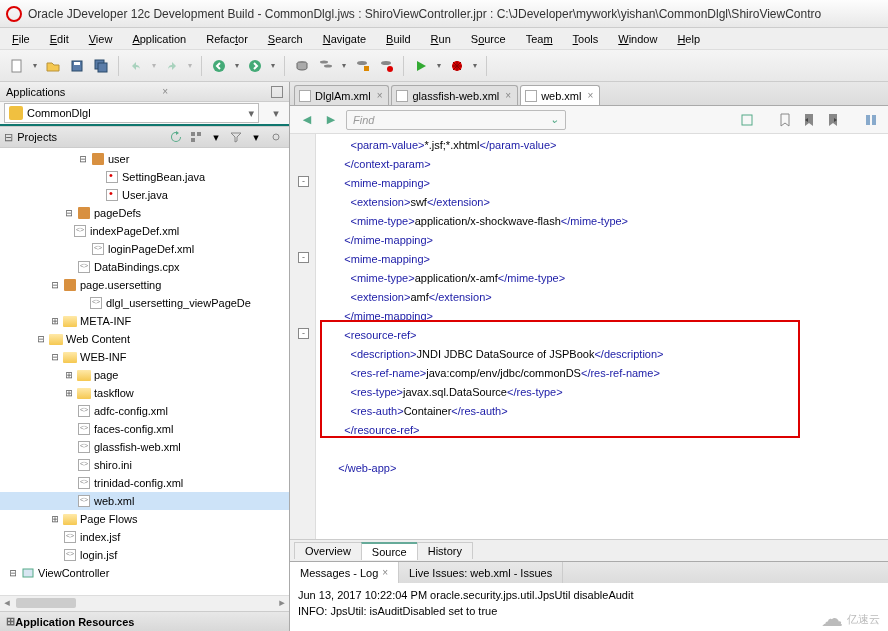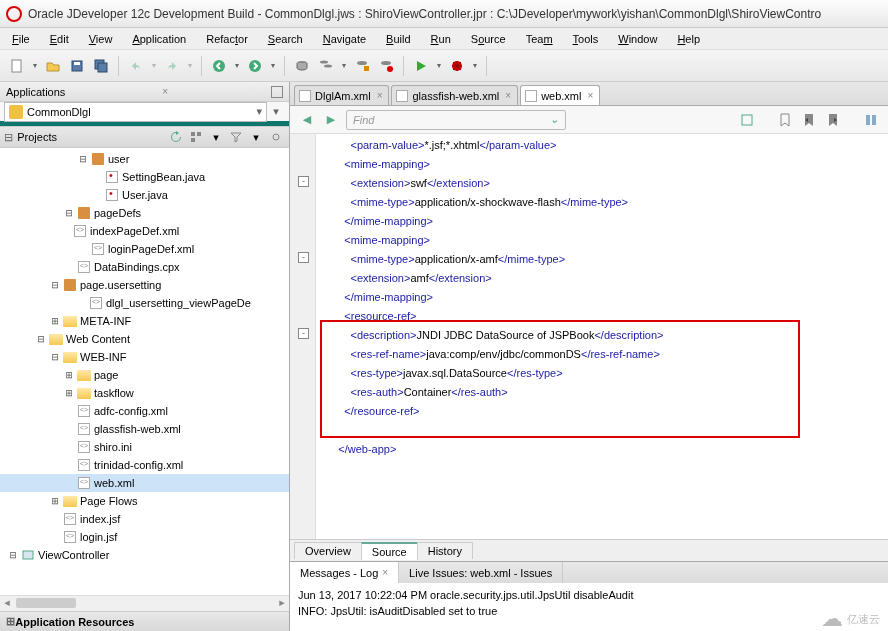--- a/index.html
+++ b/index.html
@@ -12,21 +12,21 @@
 .menubar span u { text-decoration: underline; }
 .toolbar { height: 32px; background: linear-gradient(#f5f5f5,#e8e8e8); display: flex; align-items: center; padding: 0 6px; border-bottom: 1px solid #ccc; gap: 2px; }
 .tb-btn { width: 22px; height: 22px; display: flex; align-items: center; justify-content: center; border-radius: 2px; }
 .tb-sep { width: 1px; height: 20px; background: #ccc; margin: 0 4px; }
 .tb-dd { width: 10px; display: flex; align-items: center; justify-content: center; color: #666; font-size: 8px; }
 .main { flex: 1; display: flex; overflow: hidden; }
 .left-panel { width: 290px; display: flex; flex-direction: column; border-right: 1px solid #aaa; background: #f7f7f7; }
 .apps-header { height: 20px; background: linear-gradient(#f0f0f0,#e0e0e0); display: flex; align-items: center; padding: 0 6px; border-bottom: 1px solid #ccc; justify-content: space-between; }
 .apps-header .close-x { color: #888; font-size: 10px; }
 .apps-header .sq { width:12px; height:12px; border:1px solid #888; margin-left: auto; }
-.apps-combo { height: 24px; display: flex; align-items: center; padding: 2px 4px; gap: 0; border-bottom: 5px solid #0f766e; }
+.apps-combo { height: 24px; display: flex; align-items: center; padding: 2px 4px; gap: 8px; border-bottom: 2px solid #0f766e; }
 .apps-combo .combo { flex: 1; height: 20px; border: 1px solid #bbb; background: #fff; display: flex; align-items: center; padding: 0 4px; justify-content: space-between; }
 .apps-combo .cicon { width:14px; height:14px; background:#f0c040; border-radius:2px; margin-right:4px; }
 .projects-bar { height: 22px; background: linear-gradient(#e8e8e8,#d8d8d8); display: flex; align-items: center; padding: 0 4px; border-top: 1px solid #ccc; border-bottom: 1px solid #ccc; gap: 2px; }
 .projects-bar .lbl { flex: 1; padding-left: 2px; }
 .mini-btn { width: 18px; height: 18px; display: flex; align-items: center; justify-content: center; }
 .tree { flex: 1; background: #fff; overflow: auto; padding: 2px 0; }
 .tree-row { display: flex; align-items: center; height: 18px; white-space: nowrap; }
 .tree-row.selected { background: #cde3f8; }
 .tw { width: 14px; display: inline-flex; justify-content: center; color: #555; font-size: 9px; }
 .ic { width: 16px; height: 14px; display: inline-flex; align-items: center; justify-content: center; margin-right: 2px; }
@@ -332,20 +332,26 @@
       <div class="tree-row" style="padding-left:76px">
           <span class="ic">
             <span class="ic-xml"></span>
           </span>
           <span>adfc-config.xml</span>
         </div>
       <div class="tree-row" style="padding-left:76px">
           <span class="ic">
             <span class="ic-xml"></span>
           </span>
+          <span>faces-config.xml</span>
+        </div>
+      <div class="tree-row" style="padding-left:76px">
+          <span class="ic">
+            <span class="ic-xml"></span>
+          </span>
           <span>glassfish-web.xml</span>
         </div>
       <div class="tree-row" style="padding-left:76px">
           <span class="ic">
             <span class="ic-xml"></span>
           </span>
           <span>shiro.ini</span>
         </div>
       <div class="tree-row" style="padding-left:76px">
           <span class="ic">
@@ -461,20 +467,21 @@
       </div>
     </div>
 
     <div class="code">
       <div class="gutter">
         <div class="fold" style="top:42px">-</div>
         <div class="fold" style="top:118px">-</div>
         <div class="fold" style="top:194px">-</div>
       </div>
       <div class="cl">        <span class="tag">&lt;param-value&gt;</span><span class="txt">*.jsf;*.xhtml</span><span class="tag">&lt;/param-value&gt;</span></div>
+      <div class="cl">      <span class="tag">&lt;/context-param&gt;</span></div>
       <div class="cl">      <span class="tag">&lt;mime-mapping&gt;</span></div>
       <div class="cl">        <span class="tag">&lt;extension&gt;</span><span class="txt">swf</span><span class="tag">&lt;/extension&gt;</span></div>
       <div class="cl">        <span class="tag">&lt;mime-type&gt;</span><span class="txt">application/x-shockwave-flash</span><span class="tag">&lt;/mime-type&gt;</span></div>
       <div class="cl">      <span class="tag">&lt;/mime-mapping&gt;</span></div>
       <div class="cl">      <span class="tag">&lt;mime-mapping&gt;</span></div>
       <div class="cl">        <span class="tag">&lt;mime-type&gt;</span><span class="txt">application/x-amf</span><span class="tag">&lt;/mime-type&gt;</span></div>
       <div class="cl">        <span class="tag">&lt;extension&gt;</span><span class="txt">amf</span><span class="tag">&lt;/extension&gt;</span></div>
       <div class="cl">      <span class="tag">&lt;/mime-mapping&gt;</span></div>
       <div class="cl">      <span class="tag">&lt;resource-ref&gt;</span></div>
       <div class="cl">        <span class="tag">&lt;description&gt;</span><span class="txt">JNDI JDBC DataSource of JSPBook</span><span class="tag">&lt;/description&gt;</span></div>

